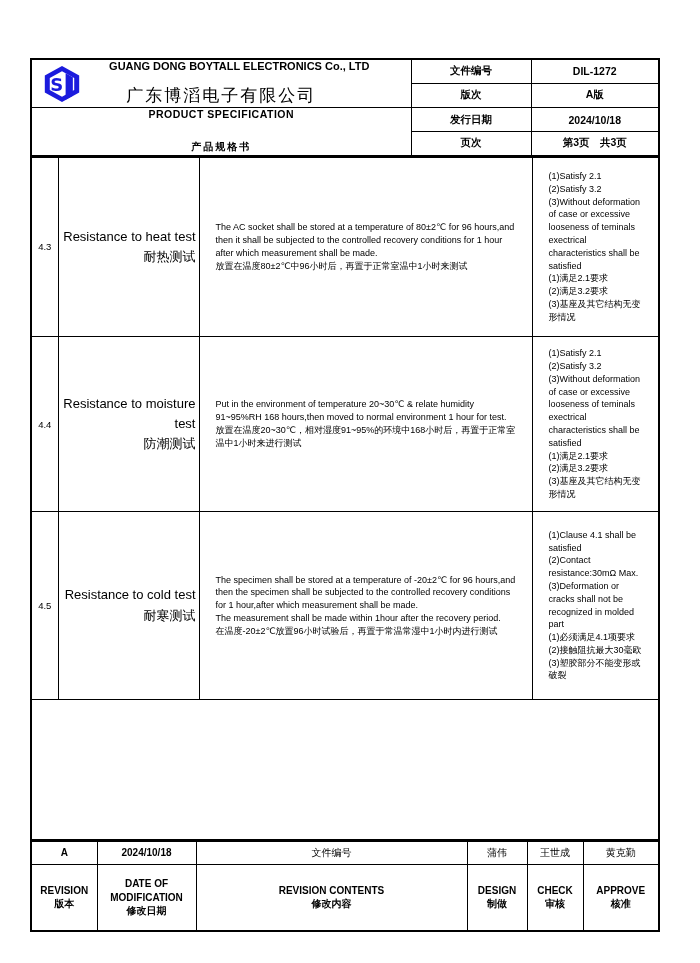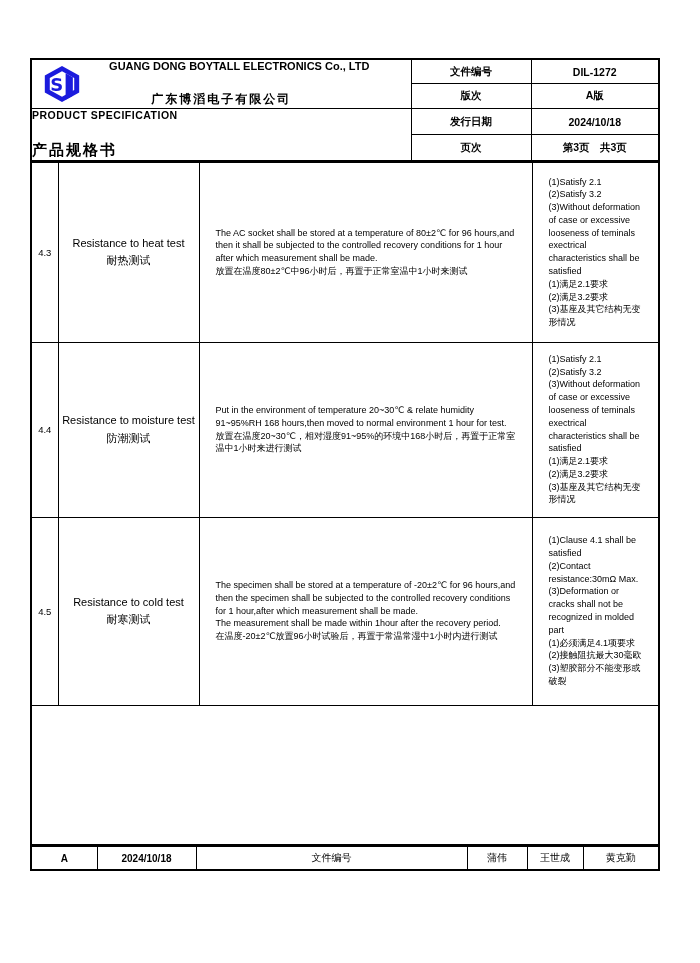--- a/index.html
+++ b/index.html
@@ -17,29 +17,29 @@
   table { border-collapse: collapse; width: 100%; table-layout: fixed; }
   td { border: 1px solid #000; padding: 0; vertical-align: middle; overflow: hidden; }
   .header-table, .main-table, .footer-table { border: 2px solid #000; }
   .main-table { margin-top: -1px; }
   .footer-table { margin-top: -1px; }
 
   
   .company-cell { position: relative; text-align: center; }
   .logo-wrap { position: absolute; left: 10px; top: 50%; transform: translateY(-50%); width: 40px; height: 38px; }
   .company-en { font-size: 11px; font-weight: bold; white-space: nowrap; margin-left: 36px; }
-  .company-cn { font-size: 12px; font-weight: bold; margin-top: 19px; letter-spacing: 2px; }
-  .doc-title-cell { }
+  .company-cn { font-size: 17px; font-weight: normal; margin-top: 12px; letter-spacing: 2px; }
+  .doc-title-cell { text-align: center; }
   .doc-en { font-size: 10.5px; font-weight: bold; letter-spacing: 0.5px; }
-  .doc-cn { font-size: 15px; font-weight: bold; margin-top: 20px; letter-spacing: 2px; }
+  .doc-cn { font-size: 10px; font-weight: bold; margin-top: 20px; letter-spacing: 2px; }
   .hlabel, .hvalue { font-size: 10.5px; font-weight: bold; text-align: center; }
 
   
   .c-no { text-align: center; font-size: 9.5px; }
-  .c-name { text-align: center; font-size: 11px; line-height: 1.55; padding: 2px 3px; }
+  .c-name { text-align: right; font-size: 13px; line-height: 1.55; padding: 2px 3px; }
   .c-desc, .c-req {
     font-size: 9px;
     line-height: 1.42;
     text-align: left;
     white-space: pre-line;
     padding: 5px 16px;
     vertical-align: middle;
   }
   .empty-cell { background: #ffffff; }
 
@@ -180,17 +180,32 @@
       </colgroup>
       <tbody>
           <tr style="height:24px">
         <td class="f-val b">A</td>
         <td class="f-val b">2024/10/18</td>
         <td class="f-val">文件编号</td>
         <td class="f-val">蒲伟</td>
         <td class="f-val">王世成</td>
         <td class="f-val">黄克勤</td>
       </tr>
+      <tr style="height:66px">
+        <td class="f-label">REVISION
+版本</td>
+        <td class="f-label">DATE OF
+MODIFICATION
+修改日期</td>
+        <td class="f-label">REVISION CONTENTS
+修改内容</td>
+        <td class="f-label">DESIGN
+制做</td>
+        <td class="f-label">CHECK
+审核</td>
+        <td class="f-label">APPROVE
+核准</td>
+      </tr>
     </tbody>
       </table>
 
   </div>
 </div>
 
 </body></html>

